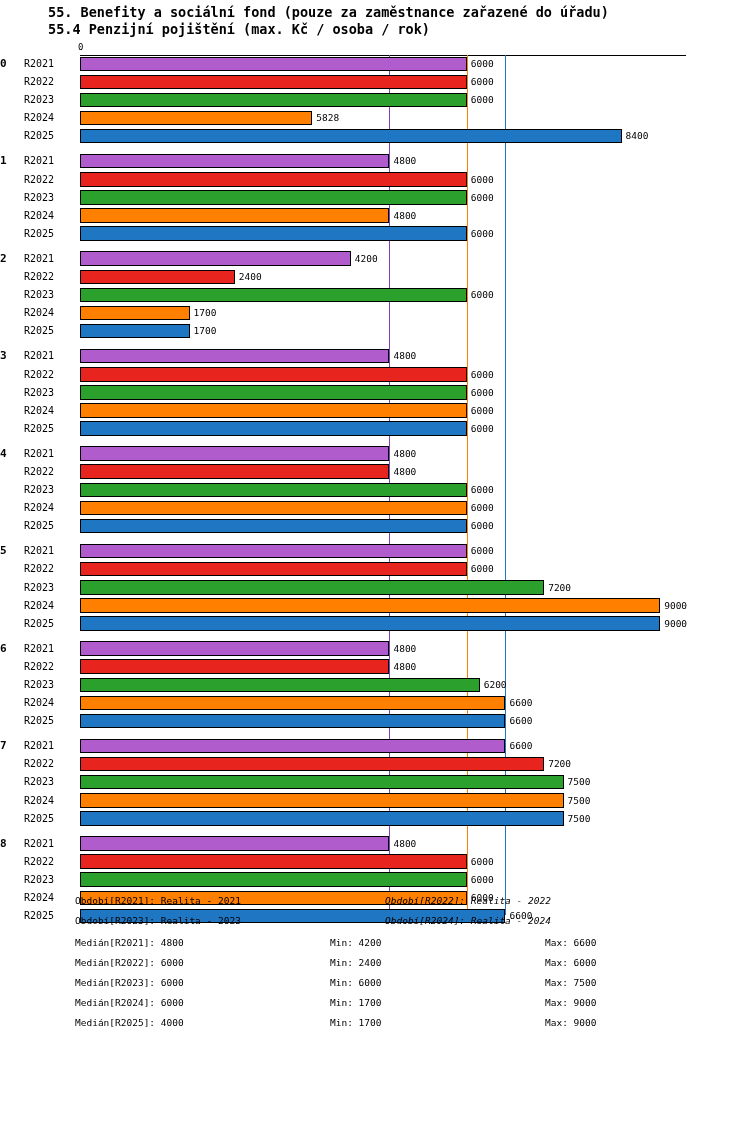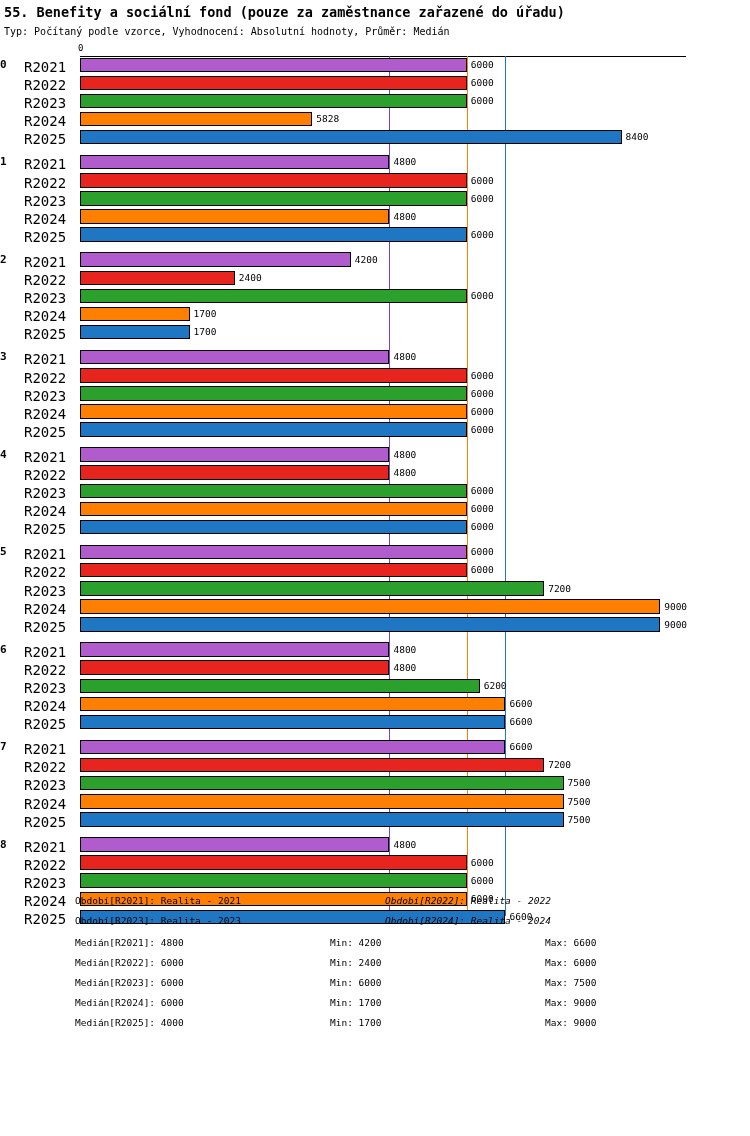--- a/index.html
+++ b/index.html
@@ -10,20 +10,21 @@
   body {
     width: 750px;
     height: 1136px;
     font-family: "DejaVu Sans Mono", monospace;
     color: #000000;
     position: relative;
     overflow: hidden;
   }
   .title-block {
     padding: 4px 4px 0 4px;
+    margin-left: 44px;
   }
   .title-line {
     font-family: "DejaVu Sans Mono", monospace;
     font-size: 13.5px;
     font-weight: bold;
     line-height: 17px;
     white-space: nowrap;
   }
   .subtitle-line {
     font-family: "DejaVu Sans Mono", monospace;
@@ -87,21 +88,21 @@
   }
   .row {
     position: relative;
     height: 18.1px;
   }
   .row-label {
     position: absolute;
     left: -56px;
     top: 3px;
     width: 52px;
-    font-size: 14px;
+    font-size: 10px;
     font-family: "DejaVu Sans Mono", monospace;
     text-align: left;
   }
   .bar {
     position: absolute;
     left: 0;
     top: 1.5px;
     height: 14.5px;
     border: 1px solid #000;
     box-sizing: border-box;
@@ -131,21 +132,21 @@
   .stat-row { position: relative; height: 20px; }
   .stat-med { position: absolute; left: 75px; }
   .stat-min { position: absolute; left: 330px; }
   .stat-max { position: absolute; left: 545px; }
 </style>
 </head>
 <body>
 
 <div class="title-block">
   <div class="title-line">55. Benefity a sociální fond (pouze za zaměstnance zařazené do úřadu)</div>
-  <div class="subtitle-line">Typ: Počítaný podle vzorce, Vyhodnocení: Absolutní hodnoty, Průměr: Medián</div>
+  <div class="title-line">55.4 Penzijní pojištění (max. Kč / osoba / rok)</div>
 </div>
 
 <div class="chart-wrap">
   <div class="axis-zero-label">0</div>
   <div class="axis-top"></div>
   <div class="plot">
     <div id="gridlines">
         <div class="grid-line" style="left: 309.447px; background: rgb(127, 63, 191);"></div>
         <div class="grid-line" style="left: 386.809px; background: rgb(255, 128, 0);"></div>
         <div class="grid-line" style="left: 425.489px; background: rgb(31, 119, 196);"></div>

